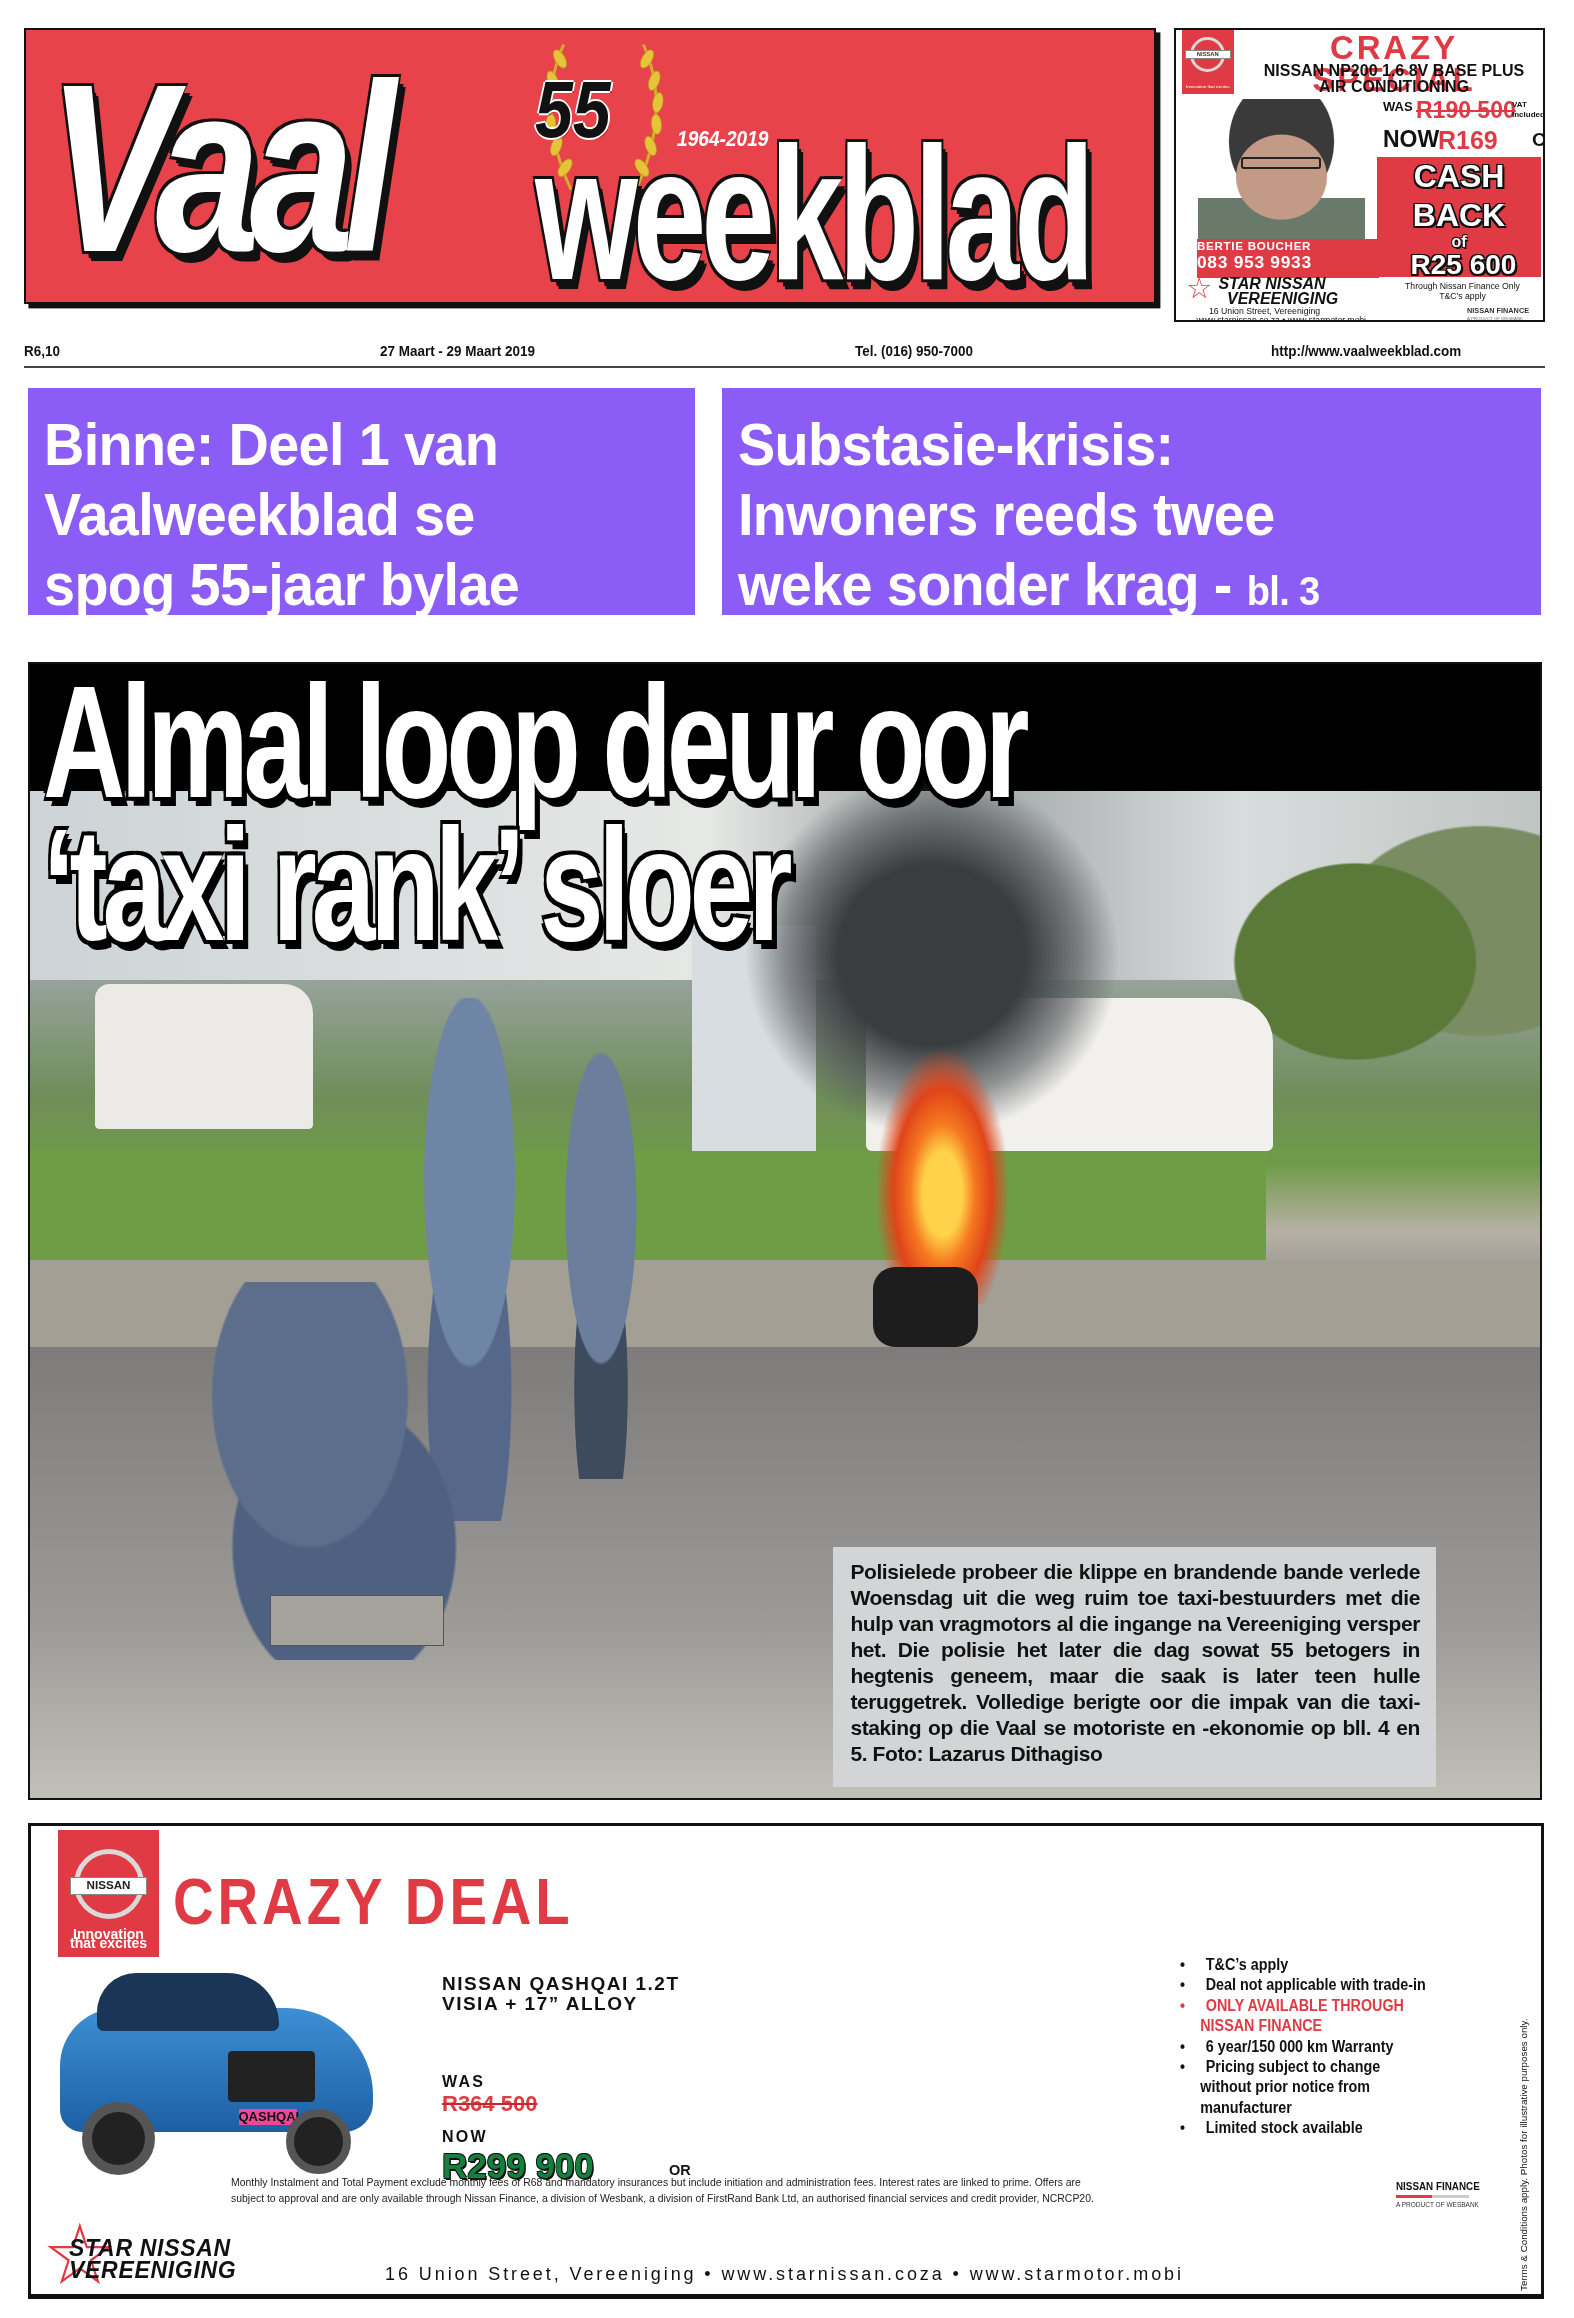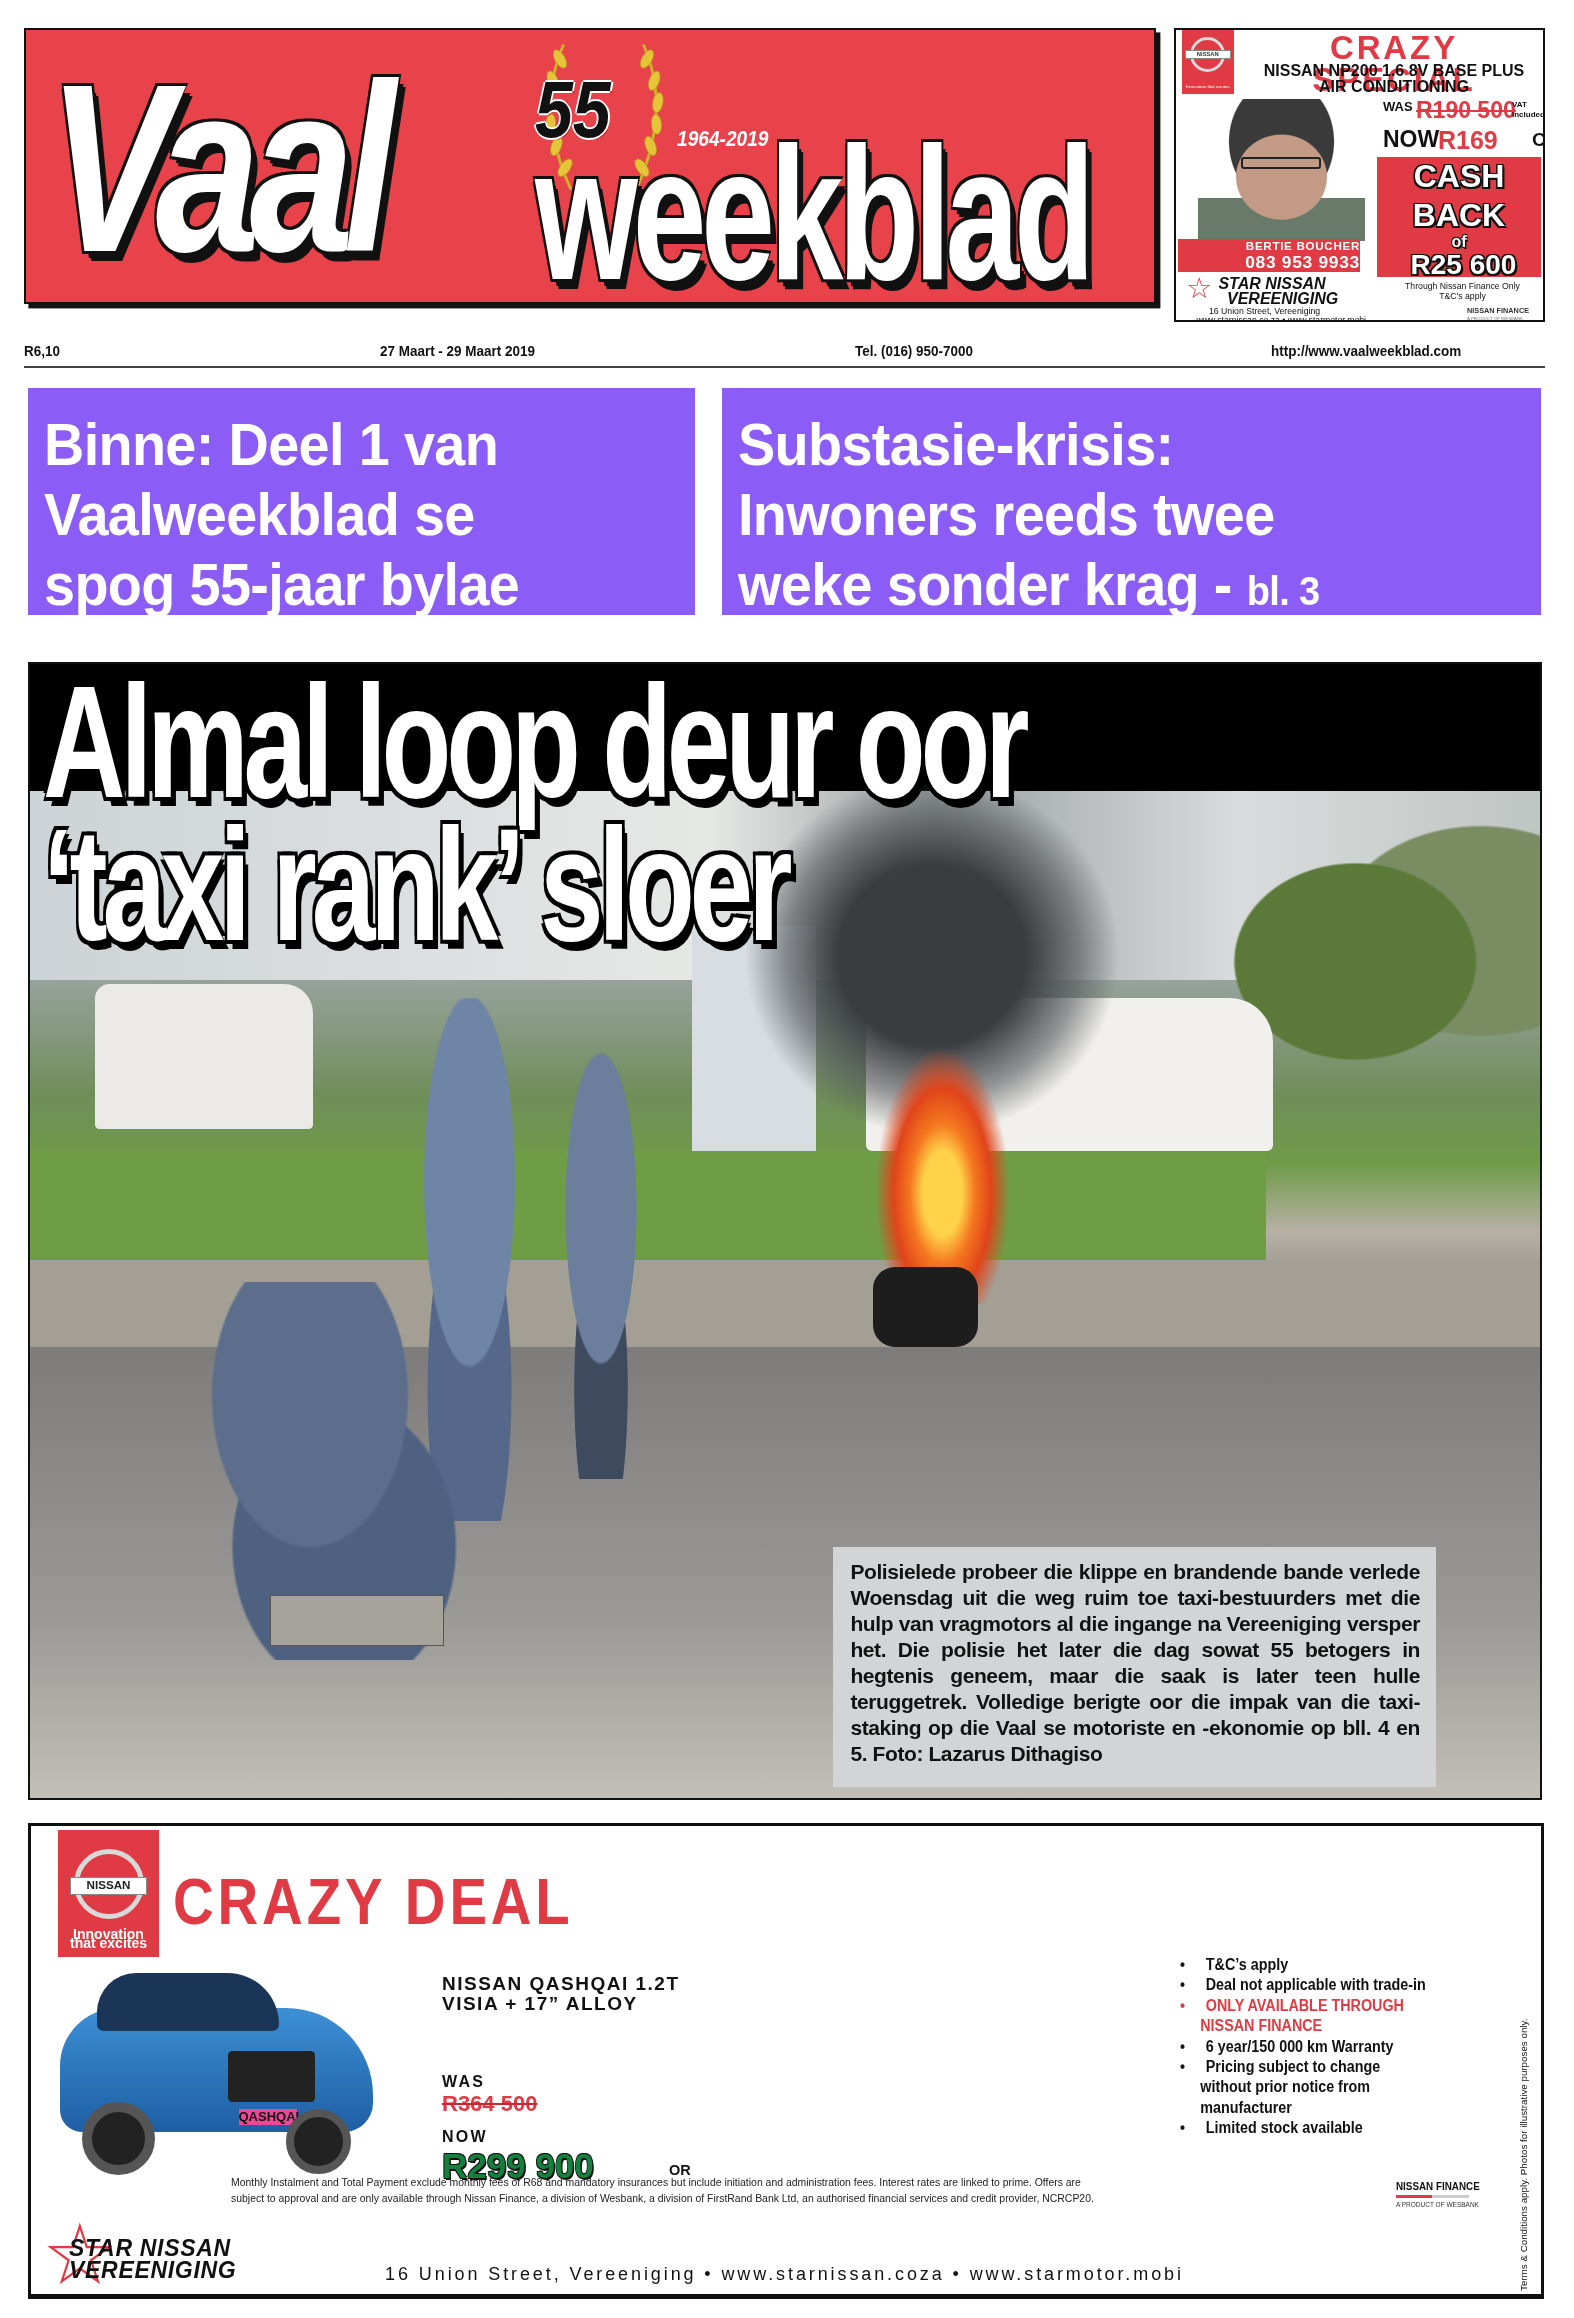--- a/index.html
+++ b/index.html
@@ -92,21 +92,21 @@
   }
   .ad-top .cb-line {
     display: block; font-weight: 900; font-size: 32px; line-height: 39px;
     text-shadow: -1.5px -1.5px 0 #111, 1.5px -1.5px 0 #111, -1.5px 1.5px 0 #111, 2.2px 2.2px 0 #111;
   }
   .ad-top .cb-of { display: block; font-weight: 900; font-size: 16px; line-height: 14.5px;
     text-shadow: -0.7px -0.7px 0 #111, 0.7px -0.7px 0 #111, -0.7px 0.7px 0 #111, 1.5px 1.5px 0 #111; }
   .ad-top .cb-amt { display: block; font-weight: 900; font-size: 28px; line-height: 29px;
     text-shadow: -1.5px -1.5px 0 #111, 1.5px -1.5px 0 #111, -1.5px 1.5px 0 #111, 2.2px 2.2px 0 #111; margin-left: 9px; }
   .ad-top .rep-box {
-    position: absolute; left: 2px; top: 209px; width: 182px; height: 33px; background: #e03b44; color: #fff; text-align: right;
+    position: absolute; left: 21px; top: 209px; width: 182px; height: 39px; background: #e03b44; color: #fff; text-align: left;
   }
   .ad-top .rep-name { display: block; font-weight: 900; font-size: 11.6px; line-height: 14.5px; letter-spacing: 0.7px; }
   .ad-top .rep-phone { display: block; font-weight: 900; font-size: 17.4px; line-height: 17.4px; letter-spacing: 0.7px; }
   .ad-top .fine1 { position: absolute; left: 214px; top: 251px; width: 145px; text-align: center; font-size: 8.7px; line-height: 10.2px; }
   .ad-top .dealer {
     position: absolute; left: 22px; top: 247px; font-weight: 900; font-style: italic; font-size: 16px; line-height: 14.5px; color: #111;
   }
   .ad-top .addr { position: absolute; left: 33px; top: 276px; font-size: 8.7px; }
   .ad-top .webs { position: absolute; left: 20.4px; top: 285px; font-size: 8.7px; white-space: nowrap; }
   .ad-top .nf { position: absolute; left: 291px; top: 276px; font-size: 7.3px; font-weight: 700; color: #333; }

